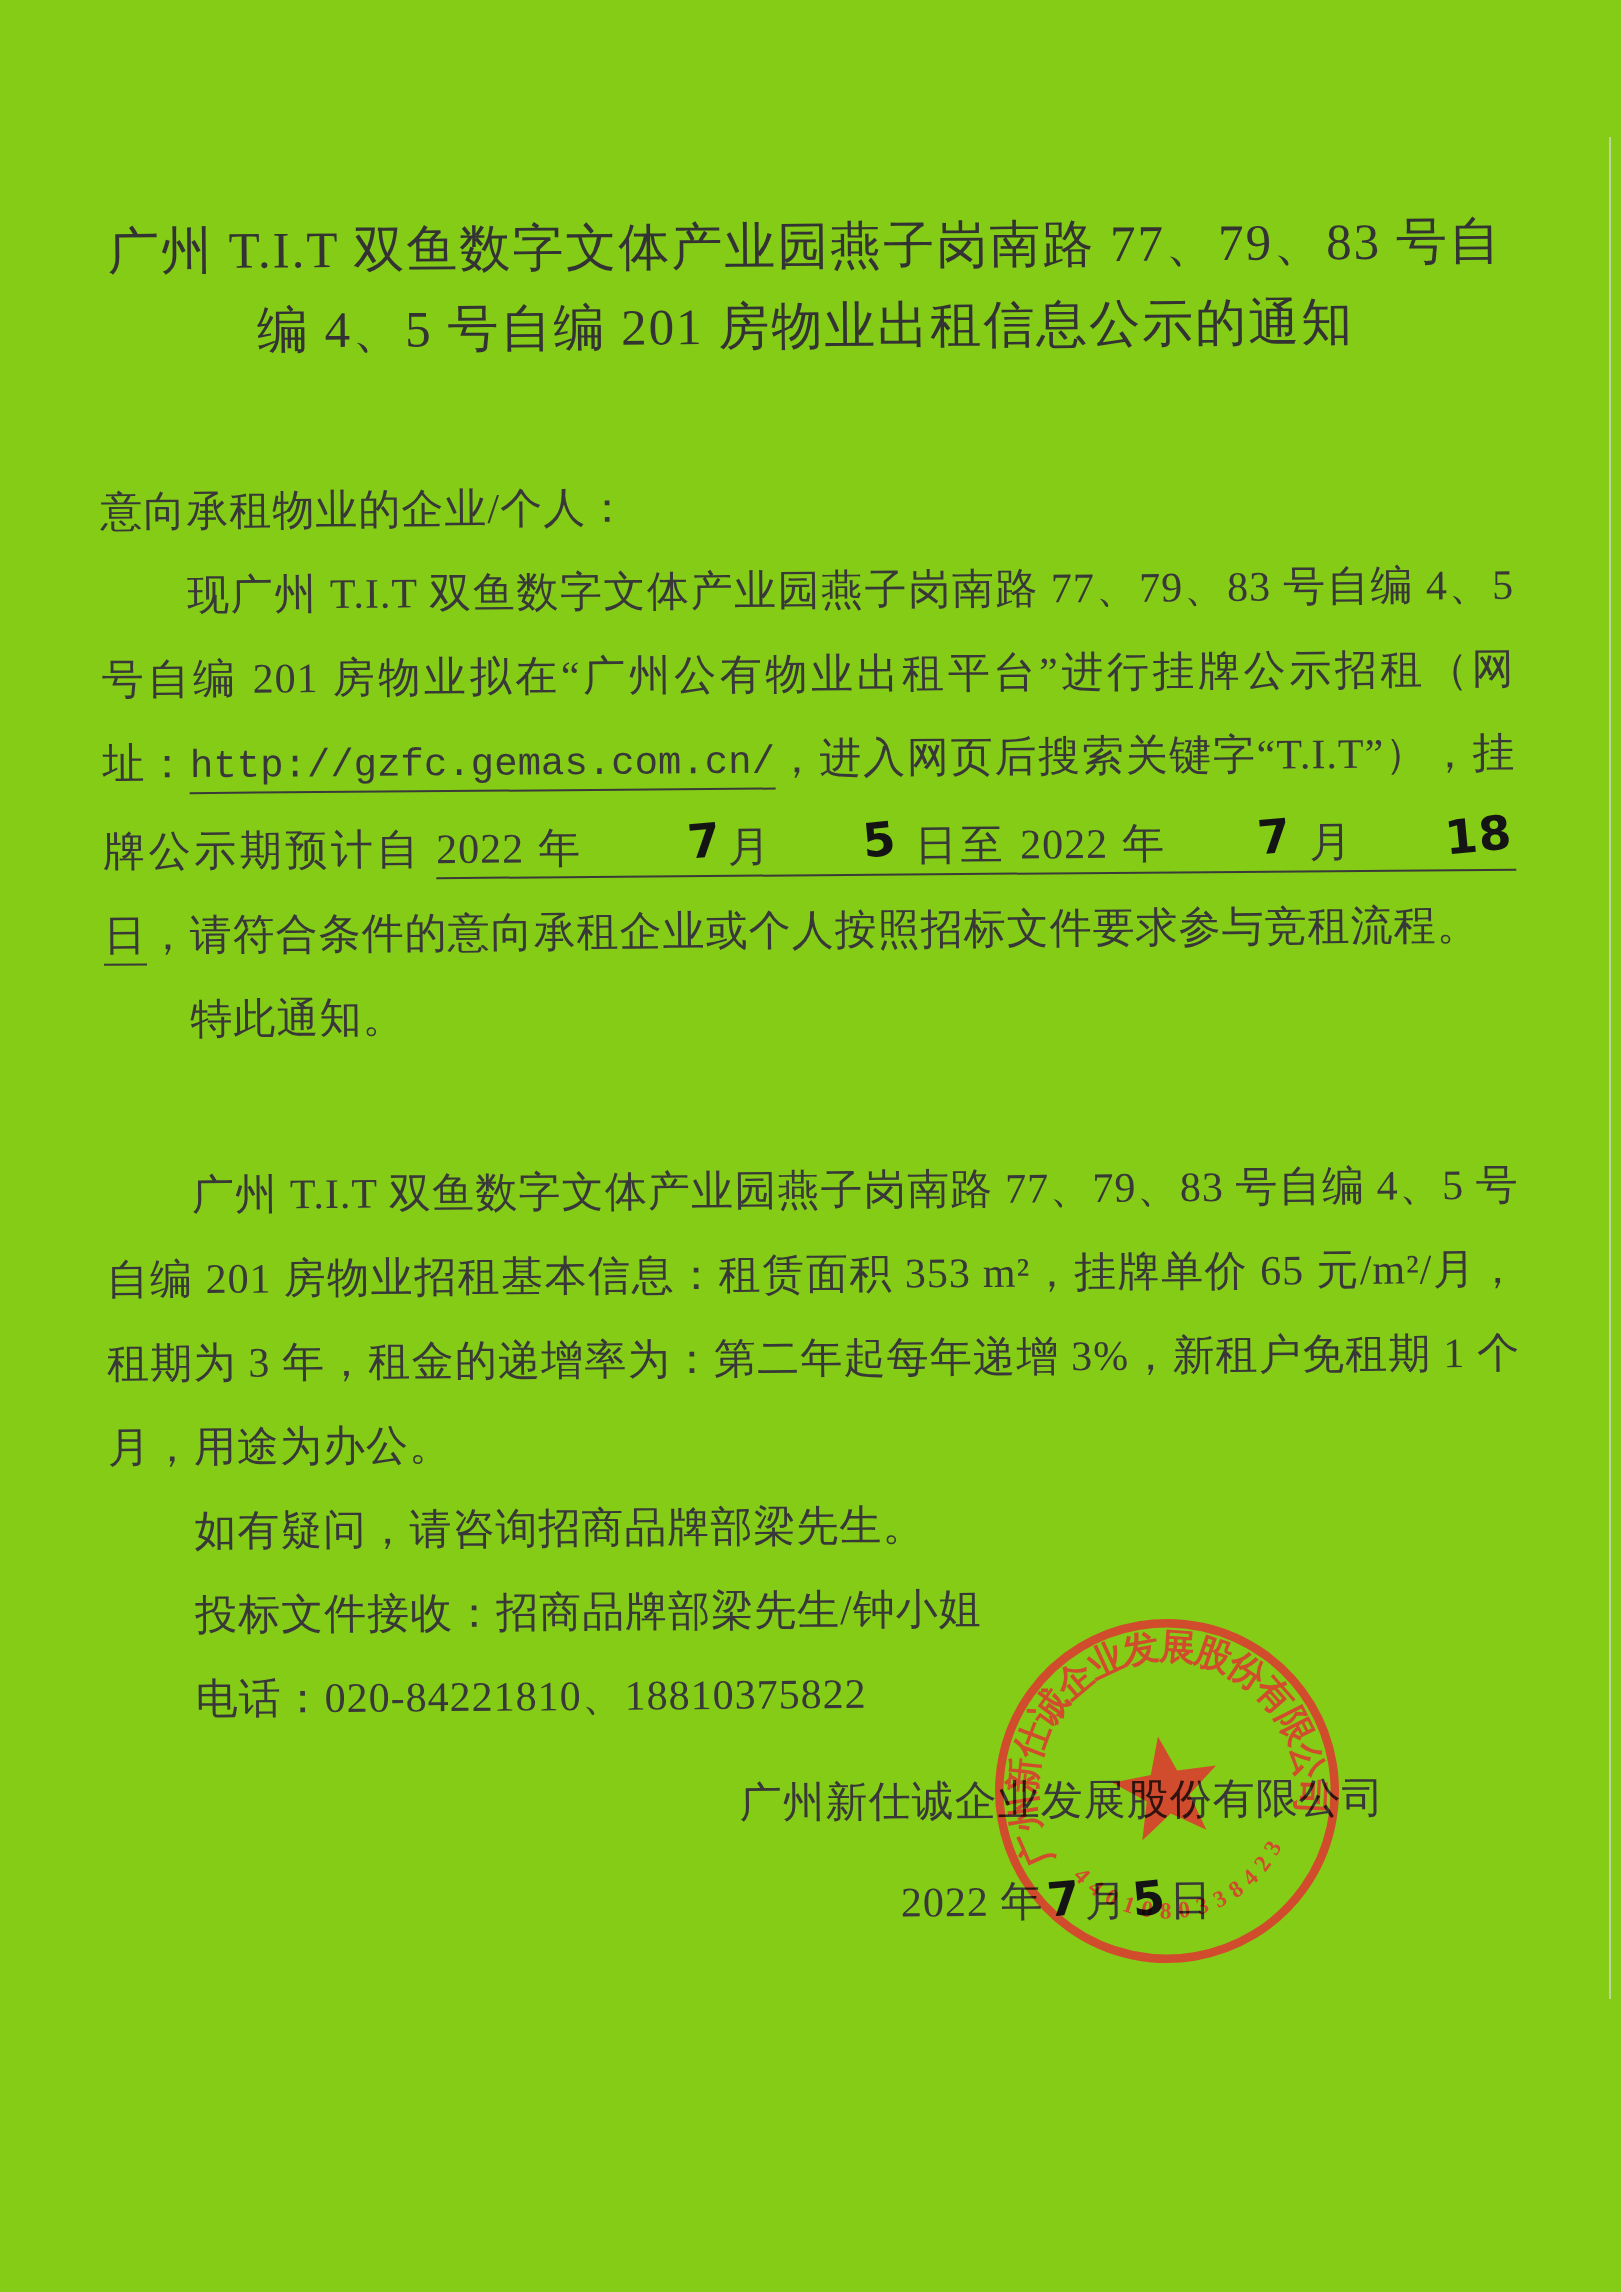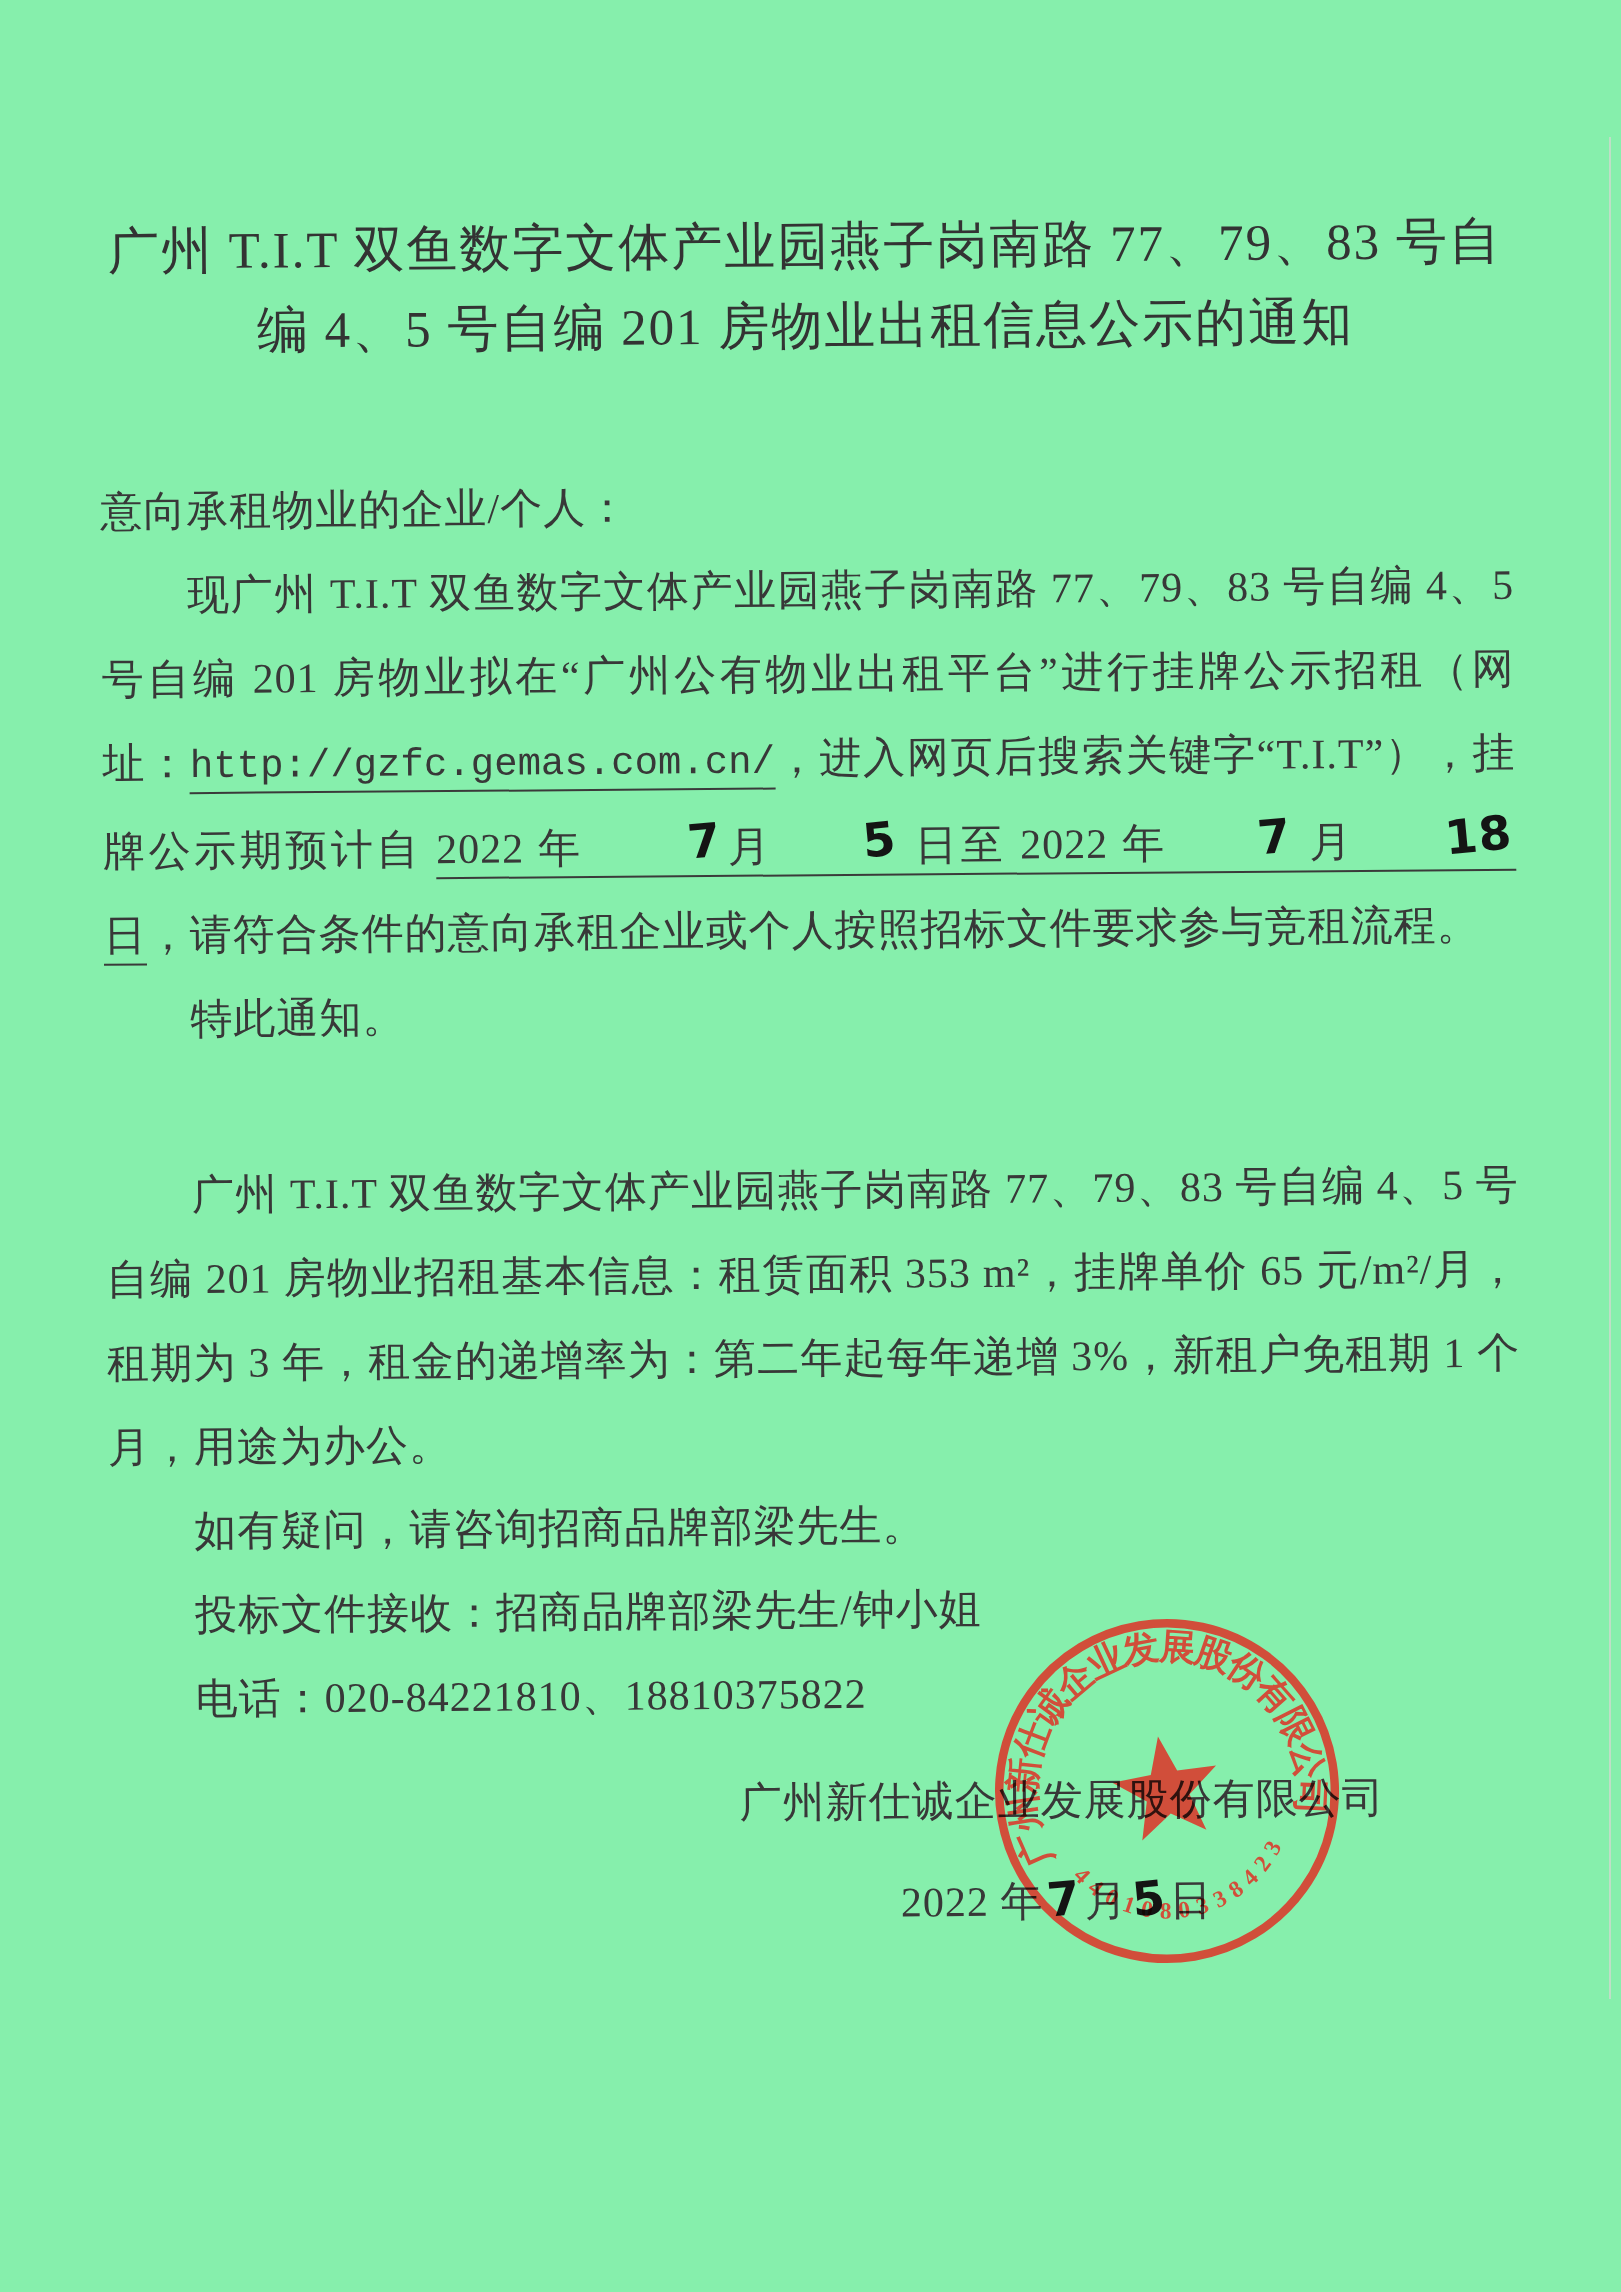--- a/index.html
+++ b/index.html
@@ -1,17 +1,17 @@
 <!DOCTYPE html>
 <html><head>
 <meta charset="utf-8">
 <style>
   html,body{margin:0;padding:0;}
   body{width:1621px;height:2293px;background:#ffffff;overflow:hidden;}
-  .page{position:relative;width:1621px;height:2293px;background:#86efac;overflow:hidden;
+  .page{position:relative;width:1621px;height:2293px;background:#84cc16;overflow:hidden;
         font-family:"Liberation Serif","DejaVu Serif",serif;color:#383838;}
   .edge-line{position:absolute;top:137px;bottom:294px;right:9.8px;width:2px;background:#d7d7d3;opacity:.7;}
   .tilt{position:absolute;inset:0;transform:rotate(-0.45deg);transform-origin:52% 42%;}
   .content{padding:206px 104px 0 104px;}
   .title{margin:0 0 98px 0;font-size:51px;line-height:80px;text-align:center;
          letter-spacing:2px;font-weight:500;color:#333;}
   .title-line{display:block;}
   .body-text p{margin:0;font-size:42px;line-height:84px;letter-spacing:1px;
                text-align:justify;font-weight:400;}
   .indent{text-indent:86px;}

